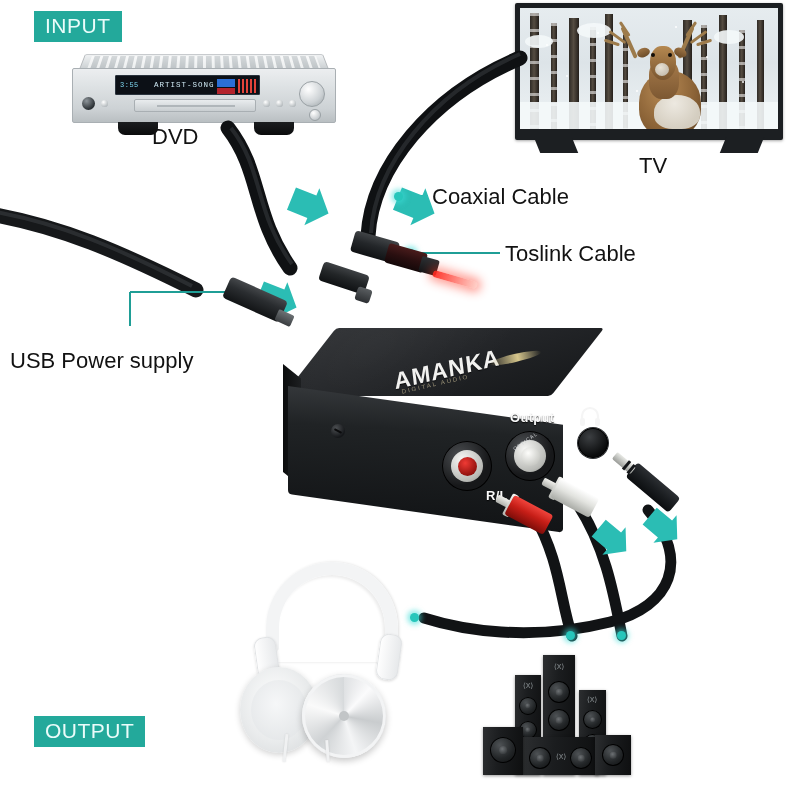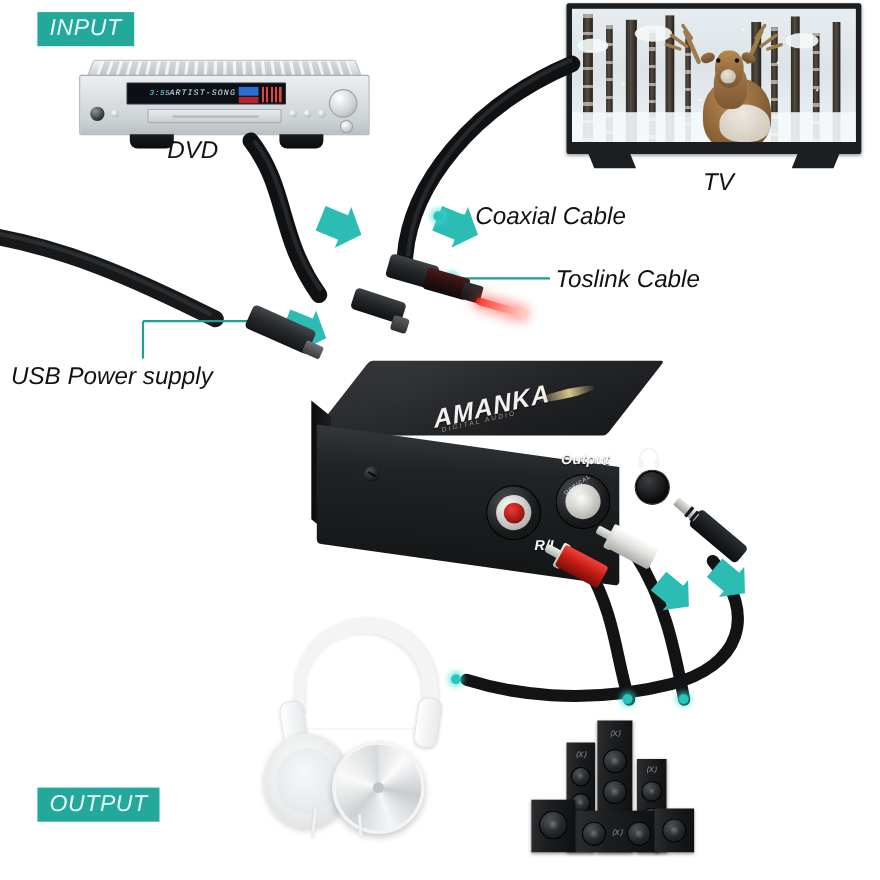--- a/index.html
+++ b/index.html
@@ -2,21 +2,21 @@
 <html><head>
 <meta charset="utf-8">
 <style>
   * { box-sizing: border-box; margin: 0; padding: 0; }
   html, body {
     width: 800px; height: 800px;
     background: #ffffff;
     font-family: "Liberation Sans", sans-serif;
     overflow: hidden;
   }
-  #stage { position: relative; width: 800px; height: 580px; background:#fff;font-style:italic; }
+  #stage { position: relative; width: 800px; height: 580px; background:#fff; }
 
   
   .badge {
     position: absolute;
     background: #23a99b;
     color: #eafcfa;
     font-size: 21px;
     letter-spacing: 0.5px;
     padding: 4px 11px 6px 11px;
     line-height: 1;
@@ -30,21 +30,21 @@
     position: absolute;
     color: #121212;
     font-size: 22px;
     white-space: nowrap;
     line-height: 1;
   }
   #lbl-dvd    { left: 152px; top: 126px; }
   #lbl-tv     { left: 639px; top: 155px; }
   #lbl-coax   { left: 432px; top: 186px; }
   #lbl-tos    { left: 505px; top: 243px; }
-  #lbl-usb    { left: 10px;  top: 331px; text-align: center; }
+  #lbl-usb    { left: 10px;  top: 350px; text-align: center; }
   #lbl-audioout { left: 229px; top: 763px; }
   #lbl-rcaout   { left: 665px; top: 763px; }
   .dot {
     position: absolute;
     width: 9px; height: 9px; border-radius: 50%;
     background: #27c6bb;
     box-shadow: 0 0 5px 3px rgba(60,220,215,.55);
   }
 
   svg.over { position:absolute; left:0; top:0; width:800px; height:800px; pointer-events:none; }
@@ -69,21 +69,21 @@
     background: linear-gradient(180deg,#eceef0 0%, #dfe3e5 30%, #cdd2d5 75%, #b9bfc2 100%);
     border:1px solid #a9afb3; border-radius:2px;
   }
   .dvd-screen {
     position:absolute; left:42px; top:6px; width:145px; height:20px;
     background:#0c1016; border:1px solid #2a333d; border-radius:1px;
     overflow:hidden;
   }
   .dvd-time {
     position:absolute; left:4px; top:5px; font-size:7px; color:#7fd6ef;
-    font-family:"Liberation Mono", monospace; letter-spacing:.5px;margin-left:16px;
+    font-family:"Liberation Mono", monospace; letter-spacing:.5px;
   }
   .dvd-song {
     position:absolute; left:38px; top:5px; font-size:7.5px; color:#cfe9f4;
     font-family:"Liberation Mono", monospace; letter-spacing:1px;
   }
   .dvd-badge1{position:absolute; right:24px; top:3px; width:18px;height:8px;background:#2b6fd6;}
   .dvd-badge2{position:absolute; right:24px; top:12px; width:18px;height:6px;background:#b3232c;}
   .dvd-eq{position:absolute; right:3px; top:3px; width:18px; height:14px;
           background:repeating-linear-gradient(90deg,#e2433a 0 2px, transparent 2px 4px);}
   .dvd-tray {

